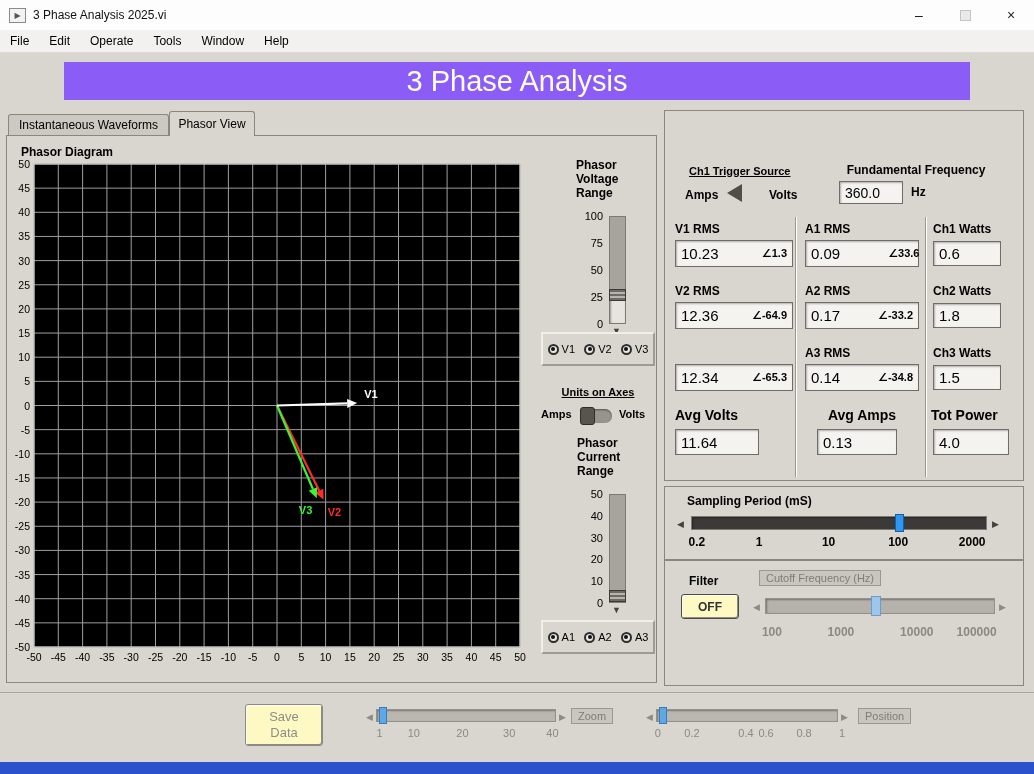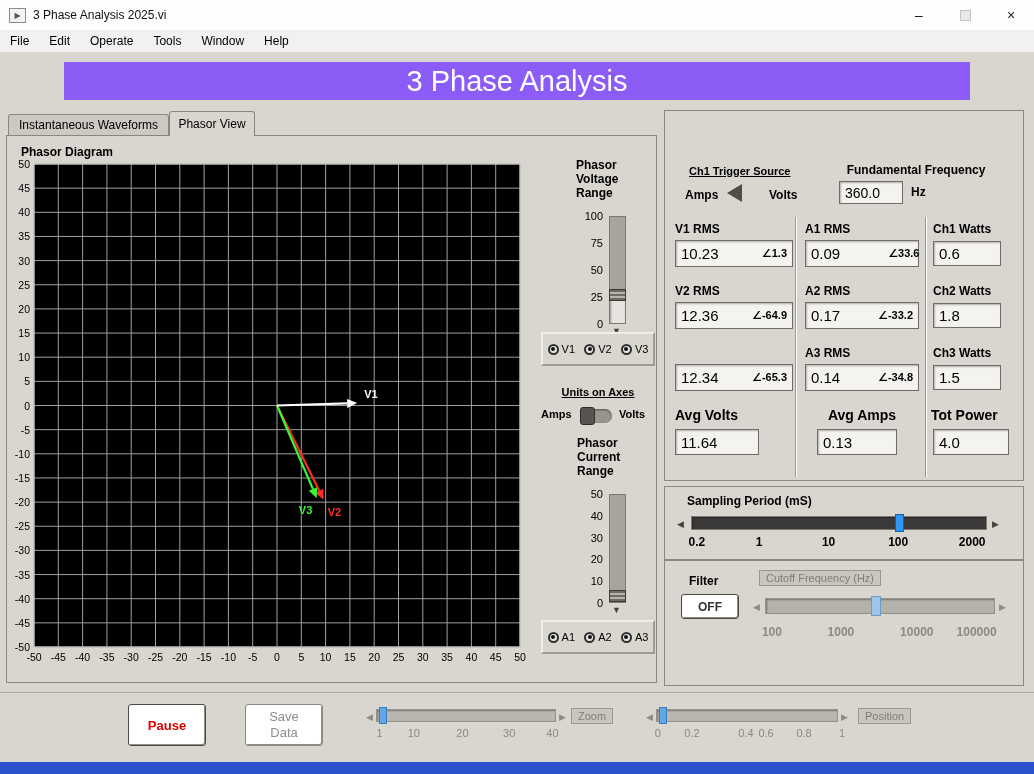--- a/index.html
+++ b/index.html
@@ -53,21 +53,21 @@
   
   .htrack{position:absolute;border:1px solid #7d7a75;box-shadow:inset 1px 1px 2px rgba(0,0,0,.35);}
   .hhandle{position:absolute;border:1px solid #14619f;background:#2f97f3;}
   .sarrow{position:absolute;font-size:9px;color:#44423e;line-height:1;}
   .sarrow.dis{color:#8d8b86;}
   .scale{position:absolute;}
   .scale span{position:absolute;transform:translateX(-50%);font-size:12px;font-weight:bold;color:#000;white-space:nowrap;}
   .scale.dis span{color:#8b8984;}
   .scale.small span{font-size:11px;font-weight:normal;color:#8b8984;}
   
-  .btn3d{position:absolute;background:#ffffff;border:1px solid #4b4b48;border-radius:3px;box-shadow:inset 1px 1px 0 #fbfaf7,inset -1px -1px 0 #8f8c86;display:flex;align-items:center;justify-content:center;}
+  .btn3d{position:absolute;background:#fef9c3;border:1px solid #4b4b48;border-radius:3px;box-shadow:inset 1px 1px 0 #fbfaf7,inset -1px -1px 0 #8f8c86;display:flex;align-items:center;justify-content:center;}
   .chip{position:absolute;background:#c9c6c0;border:1px solid #9b9892;padding:1px 6px;font-size:11px;color:#7f7d78;white-space:nowrap;}
   .sepline{position:absolute;left:0;top:692px;width:100%;height:2px;background:linear-gradient(#908d88,#f6f4f0);}
   .bluebar{position:absolute;left:0;top:762px;width:100%;height:12px;background:#2b51cc;}
 </style>
 </head>
 <body>
 
 <div class="window">
 
   <div class="titlebar">
@@ -367,21 +367,20 @@
     <div class="scale dis" style="left:100px;top:64px;width:230px;height:15px;">
       <span style="left:3%;">100</span>
       <span style="left:33%;">1000</span>
       <span style="left:66%;">10000</span>
       <span style="left:92%;">100000</span>
     </div>
   </div>
 
   <div class="sepline"></div>
 
-  <div class="btn3d" style="left:128px;top:704px;width:78px;height:42px;font-size:13px;font-weight:bold;color:#dd0000;">Pause</div>
   <div class="btn3d" style="left:245px;top:704px;width:78px;height:42px;border-color:#8b8984;">
     <span style="display:block;width:42px;text-align:center;font-size:13px;color:#8f8d88;line-height:1.25;">Save Data</span>
   </div>
 
   <div class="sarrow dis" style="left:366px;top:713px;">◀</div>
   <div class="htrack" style="left:376px;top:709px;width:180px;height:13px;background:#bab7b1;border-color:#94918b;">
     <div class="hhandle" style="left:1%;top:-3px;width:8px;height:17px;background:#5fa8e8;border-color:#3a7cb8;"></div>
   </div>
   <div class="sarrow dis" style="left:559px;top:713px;">▶</div>
   <div class="chip" style="left:571px;top:708px;">Zoom</div>

